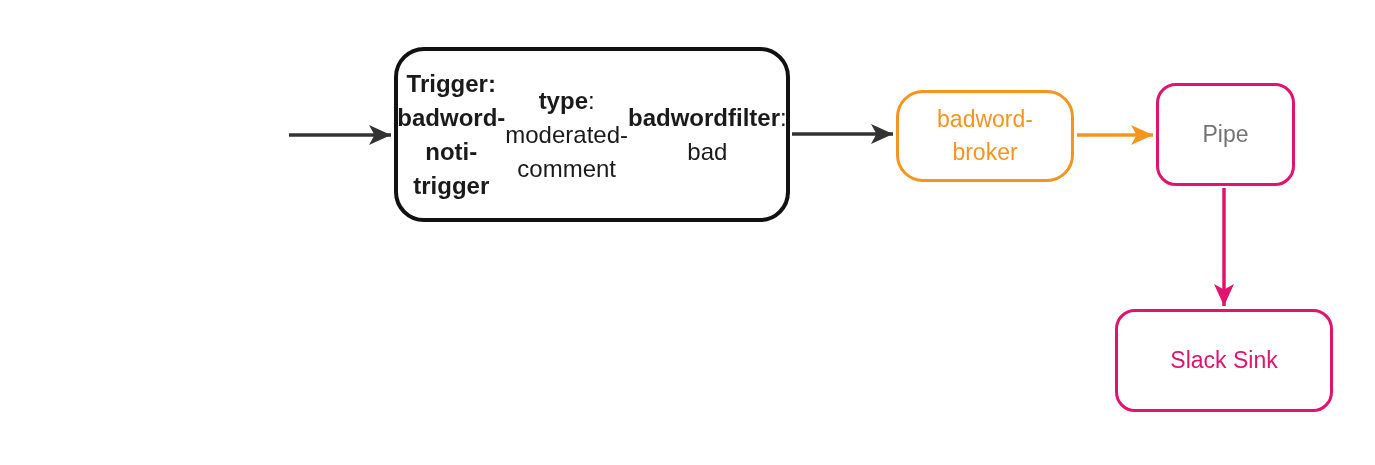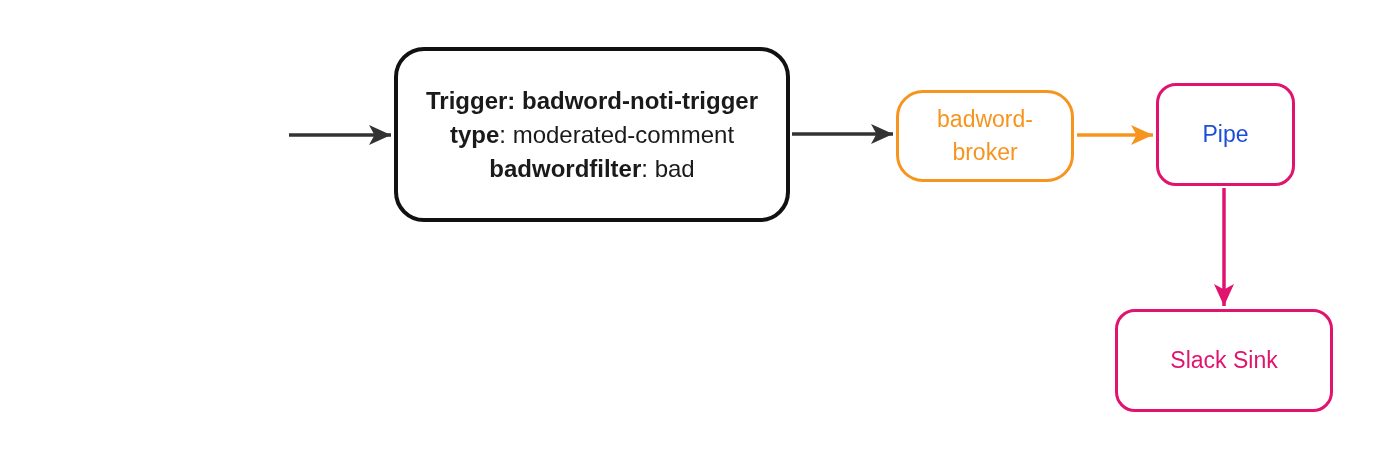--- a/index.html
+++ b/index.html
@@ -45,21 +45,20 @@
     font-size: 23px;
   }
   
   .node-trigger {
     left: 394px; top: 47px;
     width: 396px; height: 175px;
     border: 4px solid #111111;
     border-radius: 30px;
     color: #1a1a1a;
     font-size: 24px;
-    flex-direction: column;
   }
   .node-trigger .t-line {
     line-height: 34px;
   }
   .node-trigger .bold {
     font-weight: 700;
   }
   
   .node-bwb {
     left: 896px; top: 90px;
@@ -68,21 +67,21 @@
     border-radius: 27px;
     color: #F7941E;
     font-size: 23px;
   }
   
   .node-pipe {
     left: 1156px; top: 83px;
     width: 139px; height: 103px;
     border: 3.5px solid #E0146E;
     border-radius: 20px;
-    color: #1d4ed8;
+    color: #737373;
     font-size: 23px;
   }
   
   .node-slack {
     left: 1115px; top: 309px;
     width: 218px; height: 103px;
     border: 3.5px solid #E0146E;
     border-radius: 20px;
     color: #E0146E;
     font-size: 23px;

